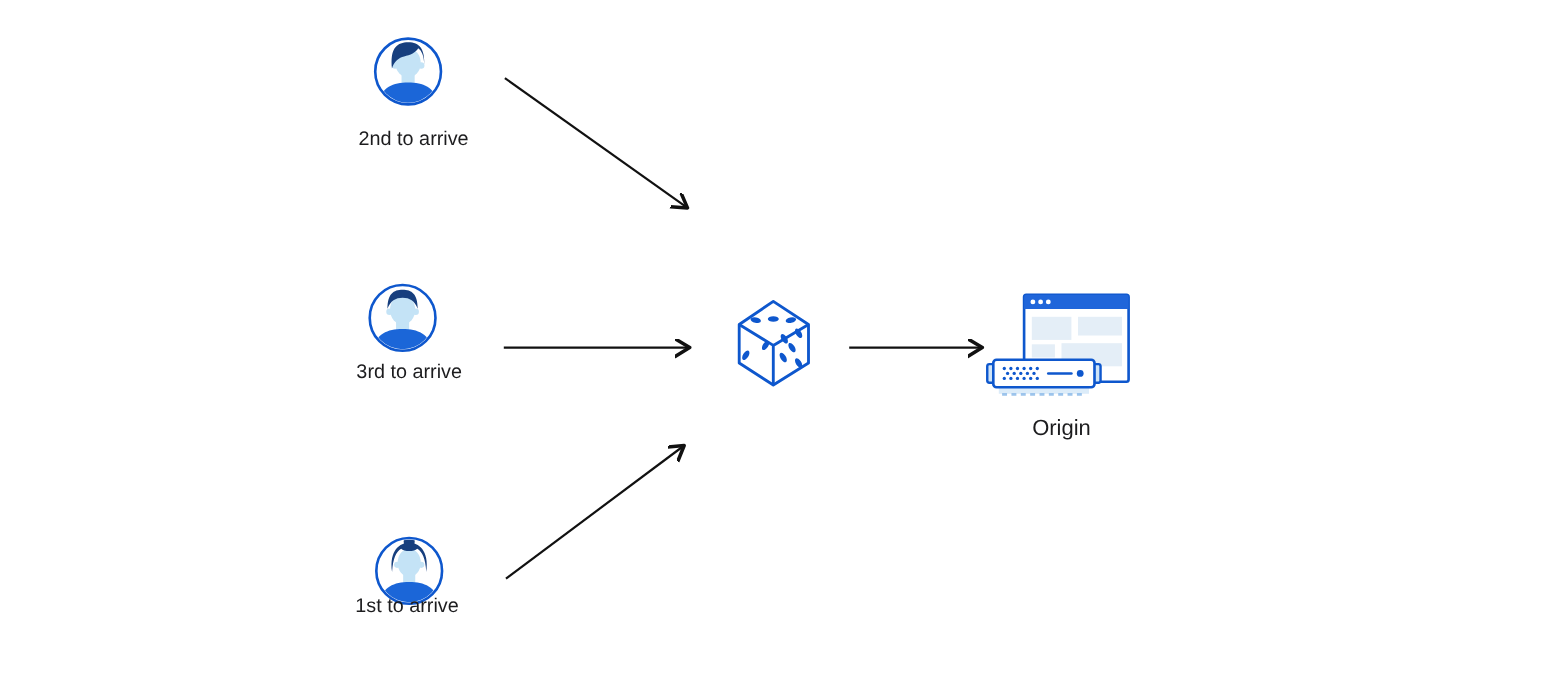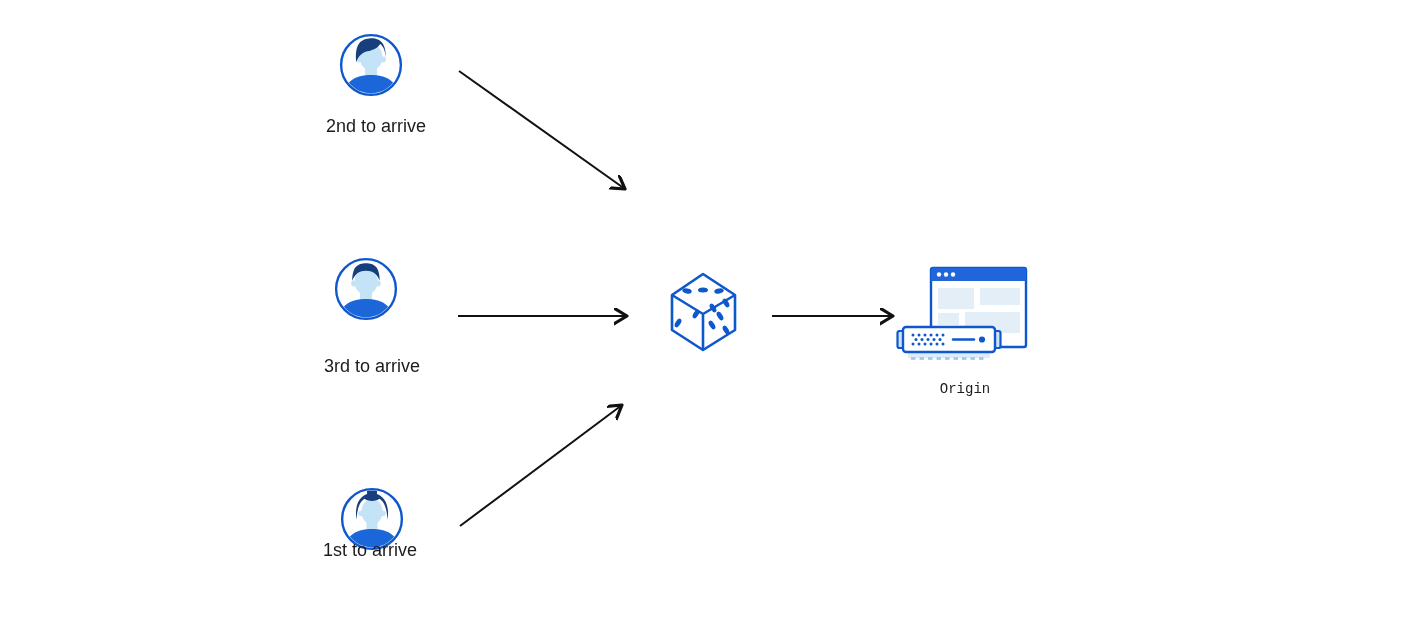--- a/index.html
+++ b/index.html
@@ -20,21 +20,21 @@
   .canvas{position:relative;width:1405px;height:558px;background:var(--bg);overflow:hidden;}
   .abs{position:absolute;}
   .node-label{
     position:absolute;
     transform:translateX(-50%);
     font-size:18px;
     line-height:21px;
     color:var(--label);
     white-space:nowrap;
   }
-  .origin-label{font-size:14px;line-height:23px;font-family:Liberation Mono, monospace;}
+  .origin-label{font-size:20px;line-height:23px;}
   
   .s-b{stroke:var(--blue);}
   .s-ink{stroke:var(--ink);}
   .f-n{fill:none;}
   .f-w{fill:#fff;}
   .f-b{fill:var(--blue);}
   .f-skin{fill:var(--skin);}
   .f-navy{fill:var(--navy);}
   .f-shirt{fill:var(--shirt);}
   .f-panel{fill:var(--panel);}
@@ -89,21 +89,21 @@
     <g clip-path="url(#clipB)">
       <circle cx="23" cy="30" r="3.2" class="f-skin"></circle>
       <circle cx="49" cy="30" r="3.2" class="f-skin"></circle>
       <rect x="29.5" y="34" width="13" height="16" class="f-skin"></rect>
       <path d="M5,74 C7,53 19,47 36,47 C53,47 65,53 67,74 Z" class="f-shirt"></path>
       <ellipse cx="36" cy="28" rx="12.5" ry="14.5" class="f-skin"></ellipse>
       <path d="M21,27 C21,12 27,8 36,8 C45,8 51,12 51,27 C48,19 43,16 36,16 C29,16 24,19 21,27 Z" class="f-navy"></path>
     </g>
     <circle cx="36" cy="36" r="32.6" class="f-n s-b" stroke-width="2.6"></circle>
   </svg>
-  <div class="node-label" style="left:372px;top:356px">3rd to arrive</div>
+  <div class="node-label" style="left:372px;top:328px">3rd to arrive</div>
 
   <svg class="abs" style="left:339px;top:486px" width="66" height="66" viewBox="0 0 72 72">
     <defs>
         <clipPath id="clipC">
           <circle cx="36" cy="36" r="31"></circle>
         </clipPath>
       </defs>
     <circle cx="36" cy="36" r="31.5" class="f-w"></circle>
     <g clip-path="url(#clipC)">
       <circle cx="24" cy="30" r="3" class="f-skin"></circle>

